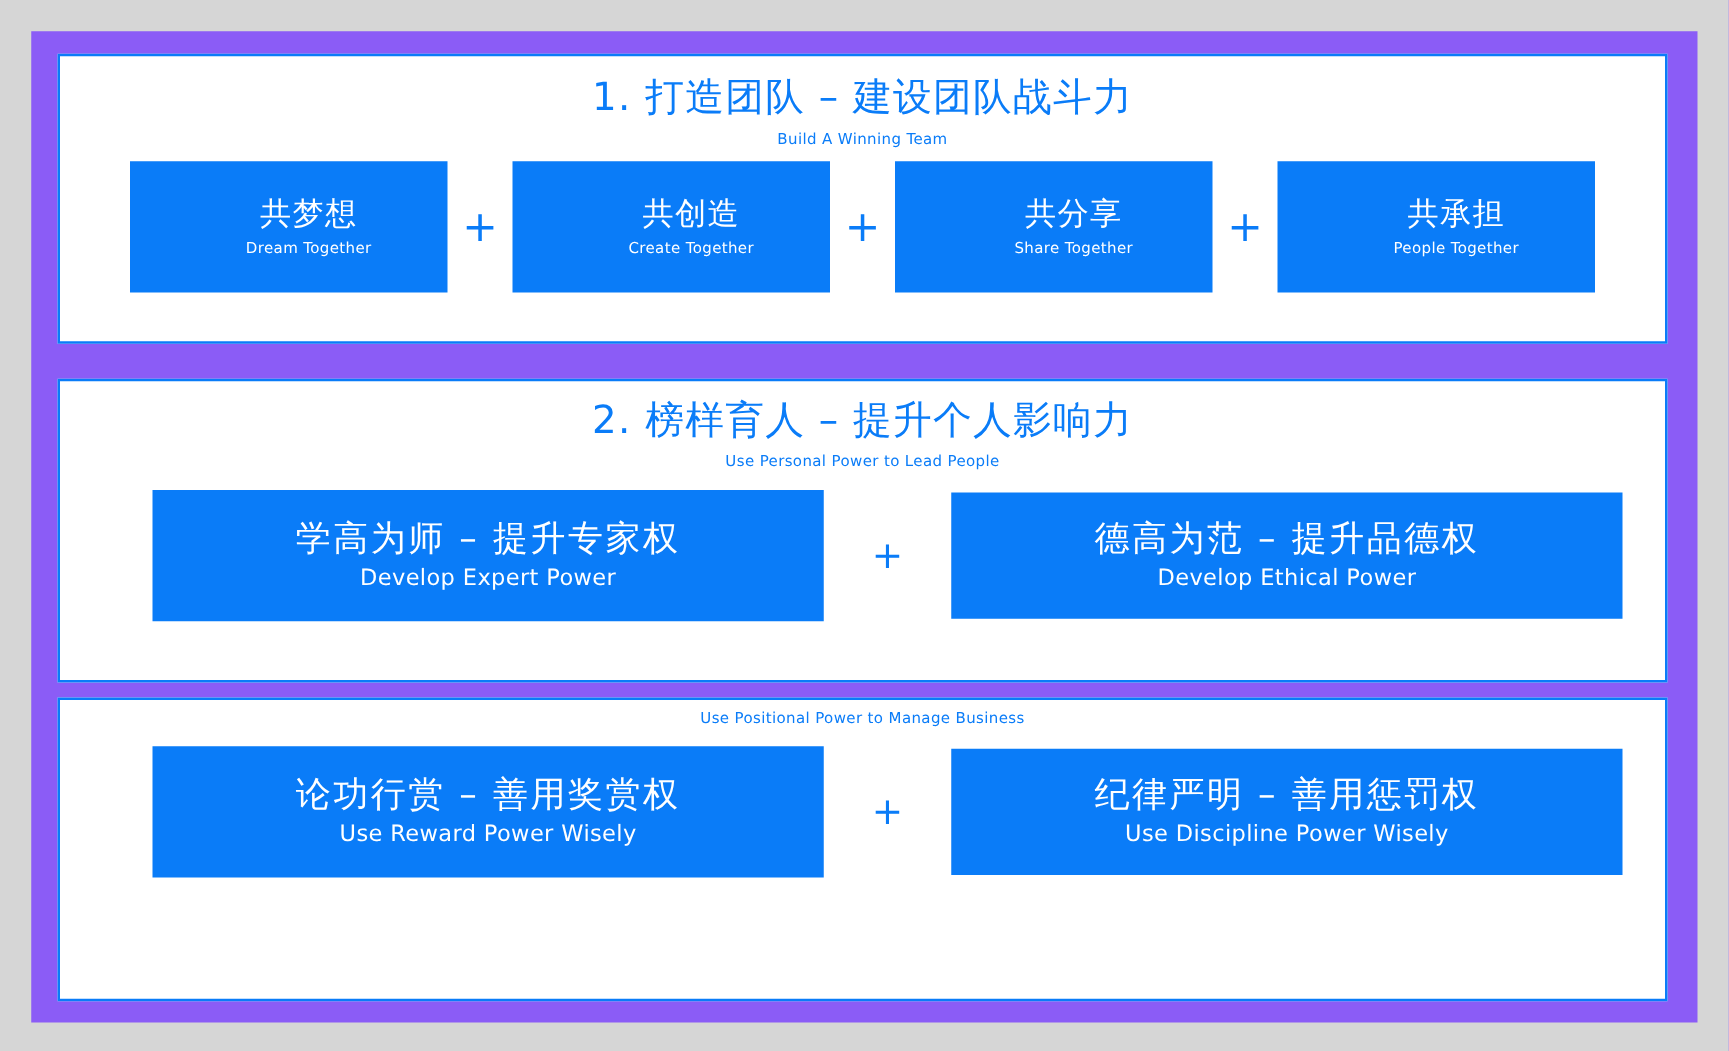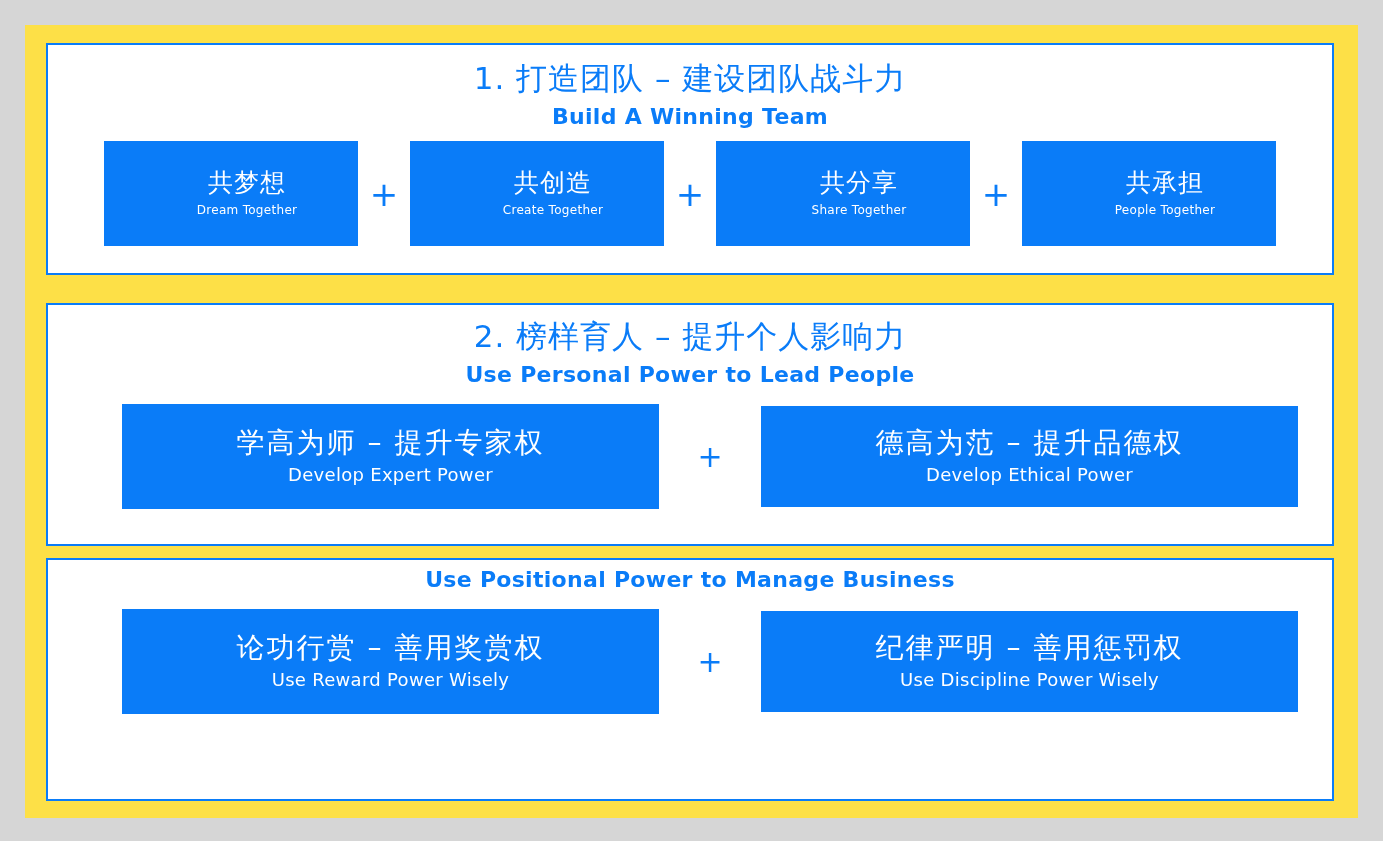--- a/index.html
+++ b/index.html
@@ -13,21 +13,21 @@
     font-family: "DejaVu Sans", "Liberation Sans", sans-serif;
     overflow: hidden;
   }
 
   #slide {
     position: absolute;
     left: 25px;
     top: 25px;
     width: 1333px;
     height: 793px;
-    background: #fde047;
+    background: #8b5cf6;
   }
 
   .section {
     position: absolute;
     left: 21px;
     width: 1288px;
     border: 2px solid #0a7cf8;
     box-sizing: border-box;
     background: #ffffff;
   }
@@ -44,25 +44,25 @@
     font-size: 31px;
     letter-spacing: 1px;
     line-height: 1.15;
     margin-top: 16px;
     font-weight: 400;
   }
   #section-2 .heading-cn,
   #section-3 .heading-cn { margin-top: 14px; }
 
   .heading-en {
-    font-size: 22px;
+    font-size: 12px;
     letter-spacing: 0.3px;
     line-height: 1.2;
     margin-top: 7px;
-    font-weight: 700;
+    font-weight: 400;
   }
 
   .row {
     display: flex;
     align-items: center;
     justify-content: center;
     margin-top: 11px;
   }
   #section-2 .row, #section-3 .row { margin-top: 16px; padding-left: 40px; }
 

